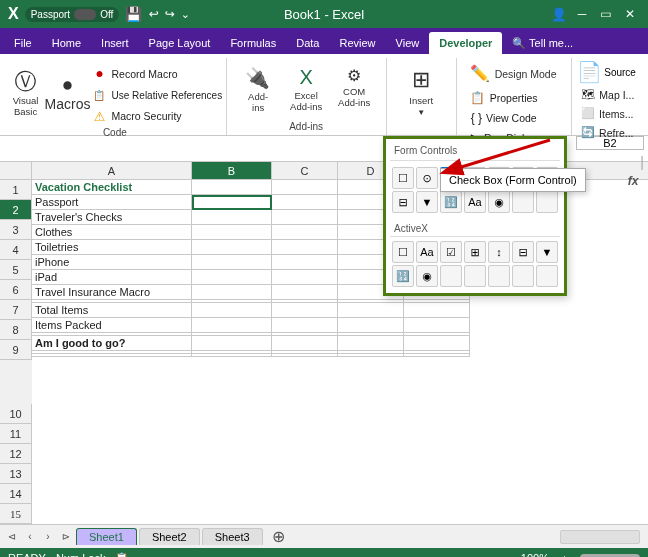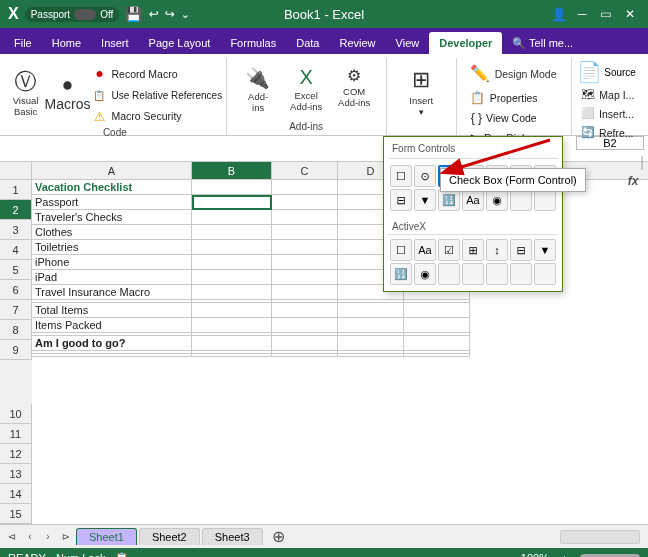--- a/index.html
+++ b/index.html
@@ -104,21 +104,21 @@
 
     
     .source-group { min-width: 55px; }
 
     
     .dropdown-overlay {
       position: absolute;
       top: 136px;
       left: 383px;
       background: #fff;
-      border: 1px solid #4d7c0f;
+      border: 3px solid #4d7c0f;
       box-shadow: 2px 3px 8px rgba(0,0,0,0.2);
       z-index: 100;
       padding: 4px;
     }
     .dropdown-section-label {
       font-size: 10px; color: #555; padding: 2px 4px 4px 4px; border-bottom: 1px solid #ddd; margin-bottom: 4px;
     }
     .form-control-icons {
       display: grid;
       grid-template-columns: repeat(7, 22px);
@@ -362,21 +362,21 @@
       <div style="display:flex;align-items:center;gap:2px;">
         <span style="font-size:20px;">📄</span>
         <span style="font-size:10px;">Source</span>
       </div>
       <div class="ctrl-btn">
         <span style="font-size:11px;">🗺</span>
         <span>Map I...</span>
       </div>
       <div class="ctrl-btn">
         <span style="font-size:11px;">⬜</span>
-        <span>Insert...</span>
+        <span>Items...</span>
       </div>
       <div class="ctrl-btn">
         <span style="font-size:11px;">🔄</span>
         <span>Refre...</span>
       </div>
     </div>
     <div class="ribbon-group-label" style="color:transparent;">.</div>
   </div>
 </div>
 
@@ -463,21 +463,21 @@
       <div class="row-header" style="height:20px;">5</div>
       <div class="row-header" style="height:20px;">6</div>
       <div class="row-header" style="height:20px;">7</div>
       <div class="row-header" style="height:20px;">8</div>
       <div class="row-header" style="height:20px;">9</div>
       <div class="row-header" style="height:20px;margin-top:44px;">10</div>
       <div class="row-header" style="height:20px;">11</div>
       <div class="row-header" style="height:20px;">12</div>
       <div class="row-header" style="height:20px;">13</div>
       <div class="row-header" style="height:20px;">14</div>
-      <div class="row-header" style="height:20px;">15</div>
+      <div class="row-header" style="height:20px;font-family:Liberation Serif, serif;">15</div>
     </div>
     <div class="grid">
 
       <div class="grid-row">
         <div class="cell cell-a bold green-text">Vacation Checklist</div>
         <div class="cell cell-b"></div>
         <div class="cell cell-c"></div>
         <div class="cell cell-d"></div>
         <div class="cell cell-e"></div>
       </div>

